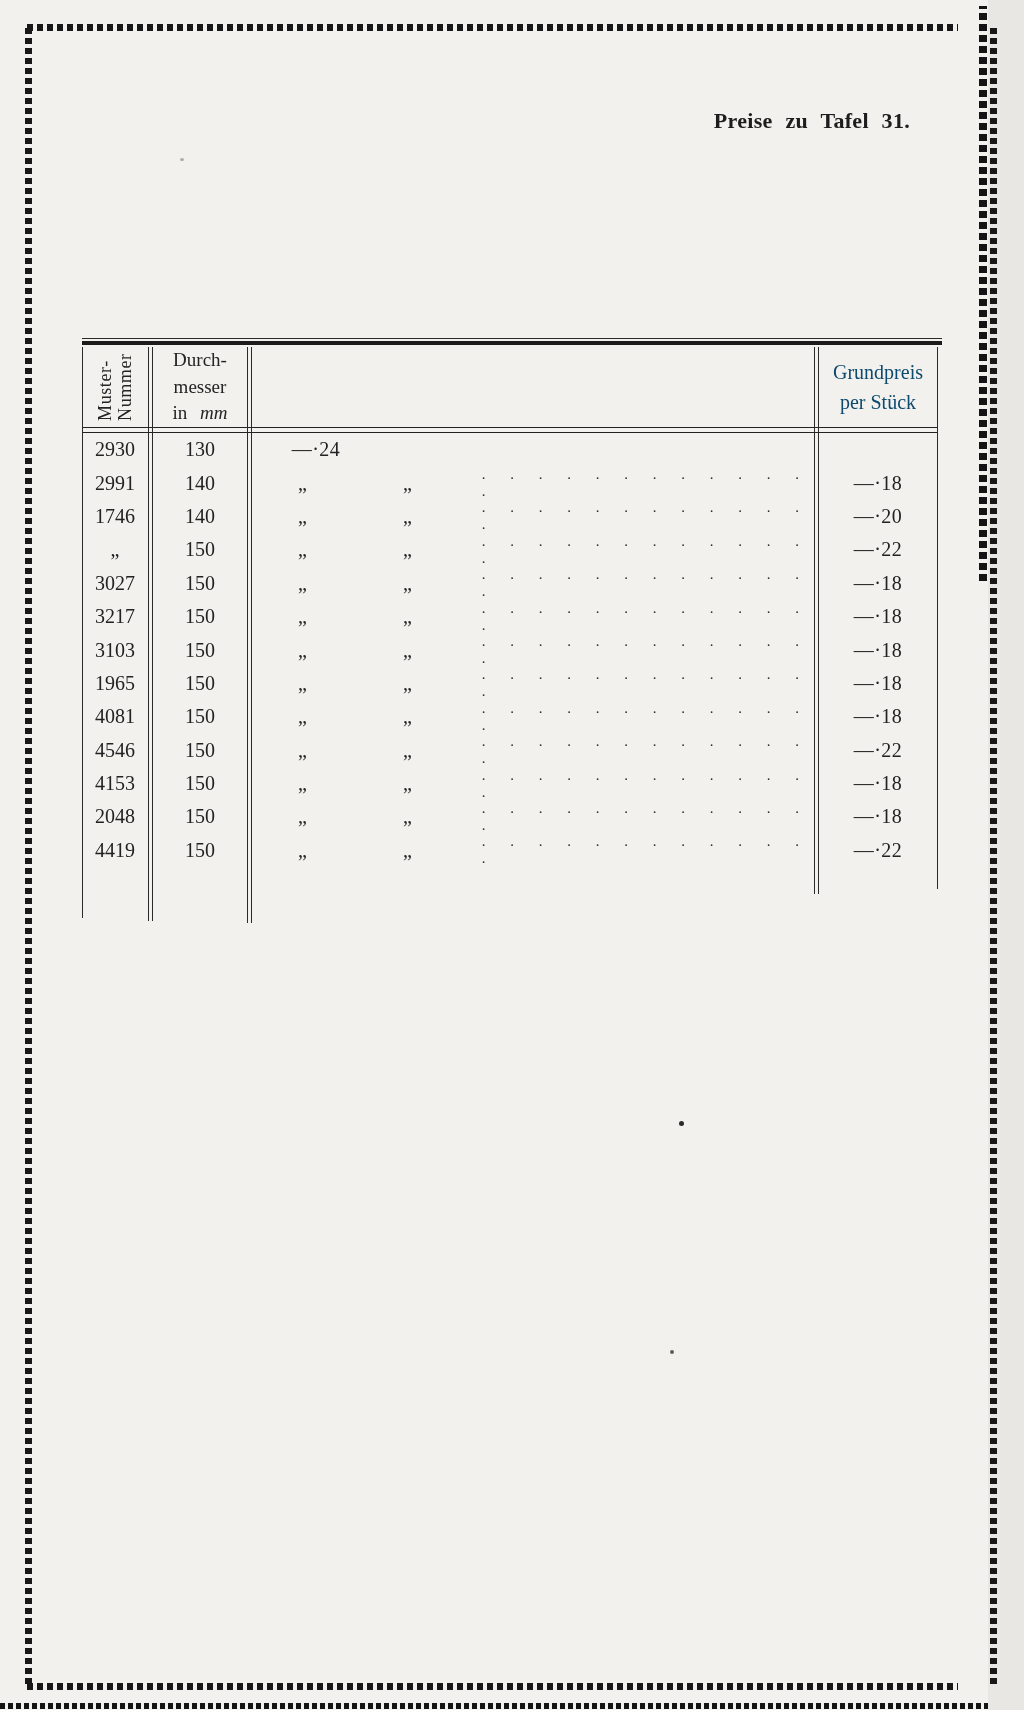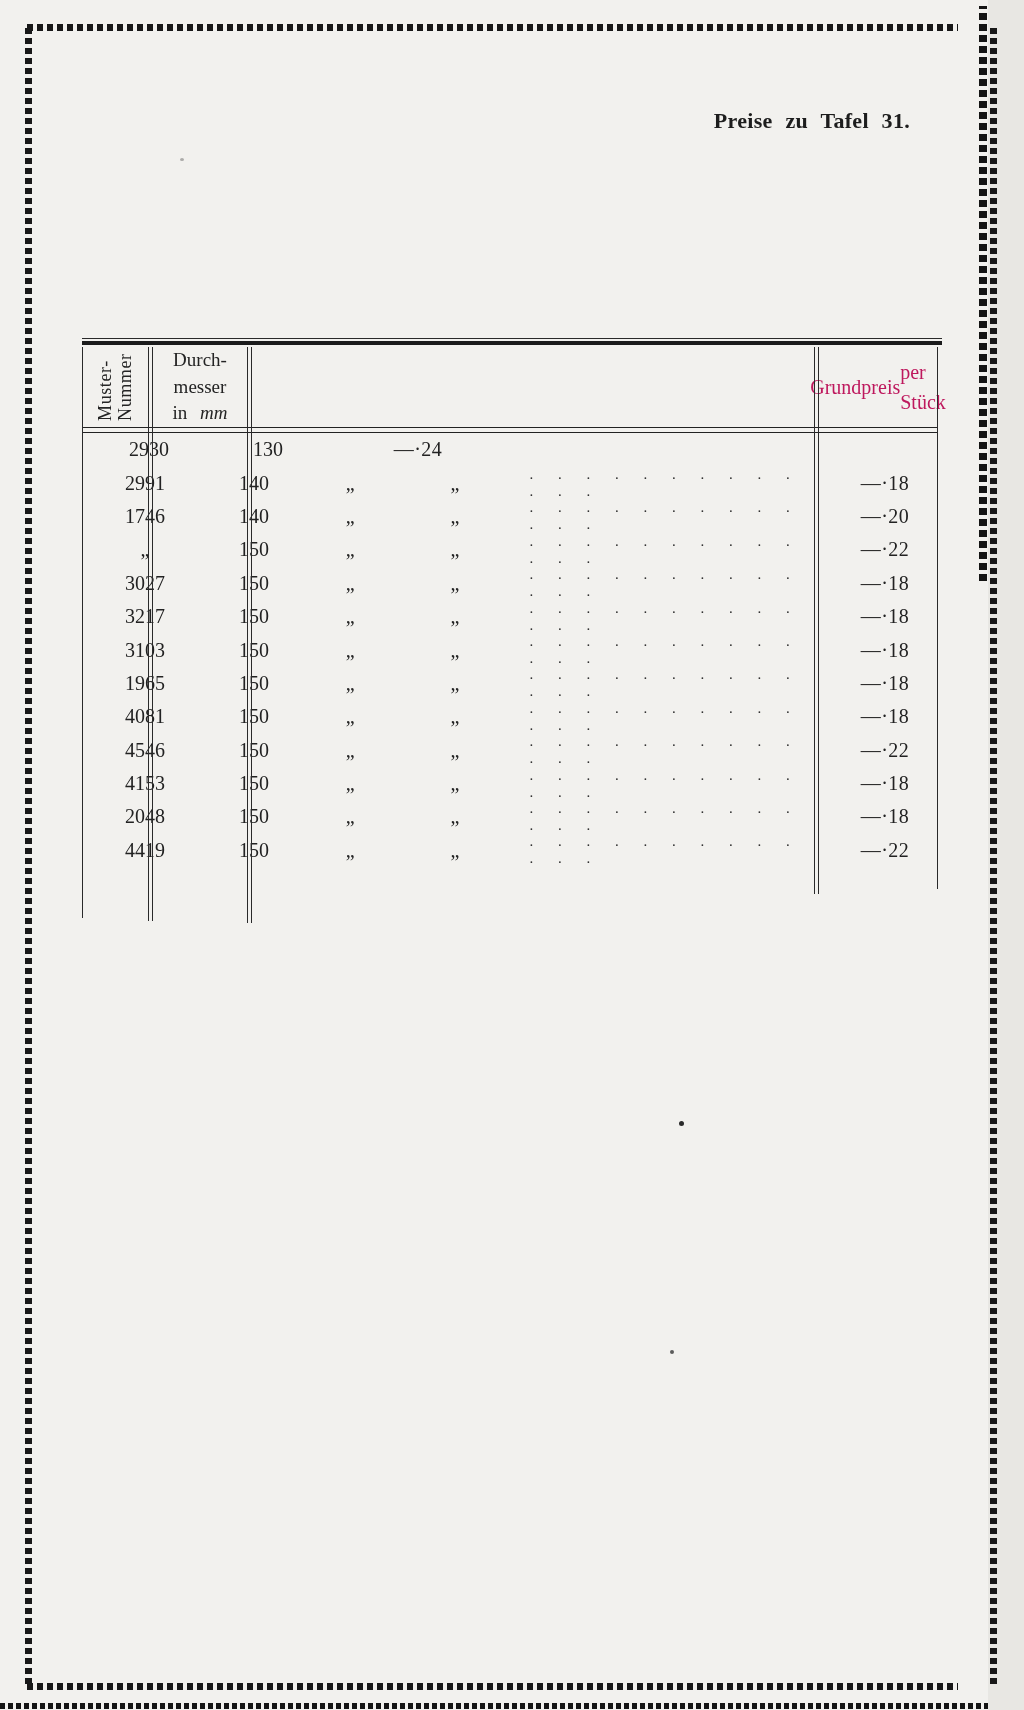--- a/index.html
+++ b/index.html
@@ -50,35 +50,35 @@
     width:855px;height:6px;box-sizing:border-box;
     border-top:1.7px solid #222;border-bottom:1.7px solid #222;
   }
   .w1{width:66px;} .wsp{width:5px;} .w2{width:94px;} .w3{width:562px;} .w4{width:118px;}
   .hcell{display:flex;align-items:center;justify-content:center;align-self:stretch;}
   .rot{transform:rotate(-90deg);font-size:18px;line-height:1.12;letter-spacing:.6px;
        text-align:left;white-space:nowrap;color:#242424;}
   .rot span{display:block;}
   .h2{flex-direction:column;font-size:19px;line-height:1.4;color:#242424;}
   .h2 .unit{font-style:italic;margin-left:8px;}
-  .h4{flex-direction:row;font-size:20px;line-height:1.5;color:#be185d;}
+  .h4{flex-direction:column;font-size:20px;line-height:1.5;color:#0c4a6e;}
   
   .vline{position:absolute;top:9px;width:0;border-left:1.6px solid #2a2a2a;}
   .vdouble{position:absolute;top:9px;width:5px;box-sizing:border-box;
     border-left:1.6px solid #2a2a2a;border-right:1.6px solid #2a2a2a;}
   .v-left{left:0;height:571px;}
   .v-a{left:66px;height:574px;}
   .v-b{left:165px;height:576px;}
   .v-c{left:732px;height:547px;}
   .v-right{left:855px;height:542px;}
   
   .rows{width:855px;}
   .row{display:flex;height:33.4px;align-items:center;font-size:20px;color:#222;}
   .c{display:flex;align-items:center;height:100%;}
-  .c1,.c2,.c4{justify-content:center;padding-left:34px;}
+  .c1,.c2,.c4{justify-content:center;}
   .c3{justify-content:flex-start;}
   .desc-text{margin-left:17px;word-spacing:6.5px;}
   .tail{margin-left:30px;word-spacing:16px;font-size:15px;letter-spacing:1px;color:#2e2e2e;}
   .d1{margin-left:46px;}
   .d2{margin-left:96px;}
   .leader{margin-left:70px;font-size:15px;word-spacing:19px;letter-spacing:1px;color:#2e2e2e;}
   .ditto{font-size:20px;color:#242424;}
   .preis{letter-spacing:.5px;}
 </style>
 </head>

